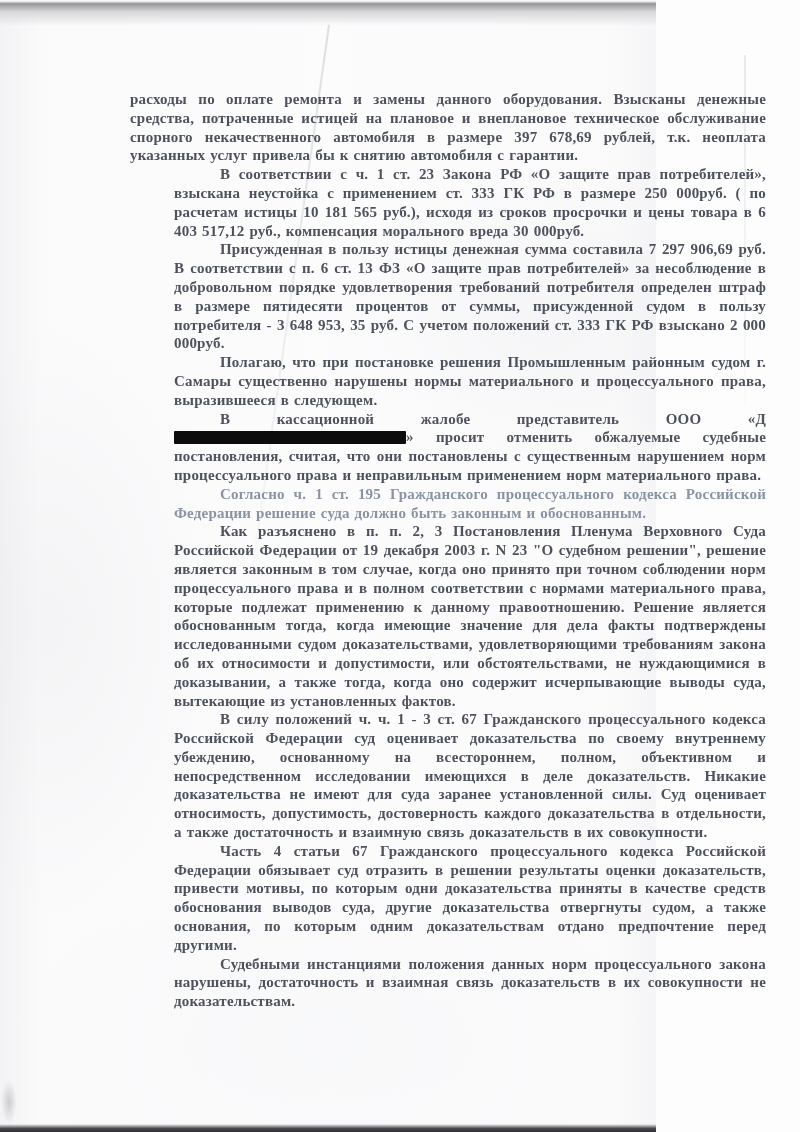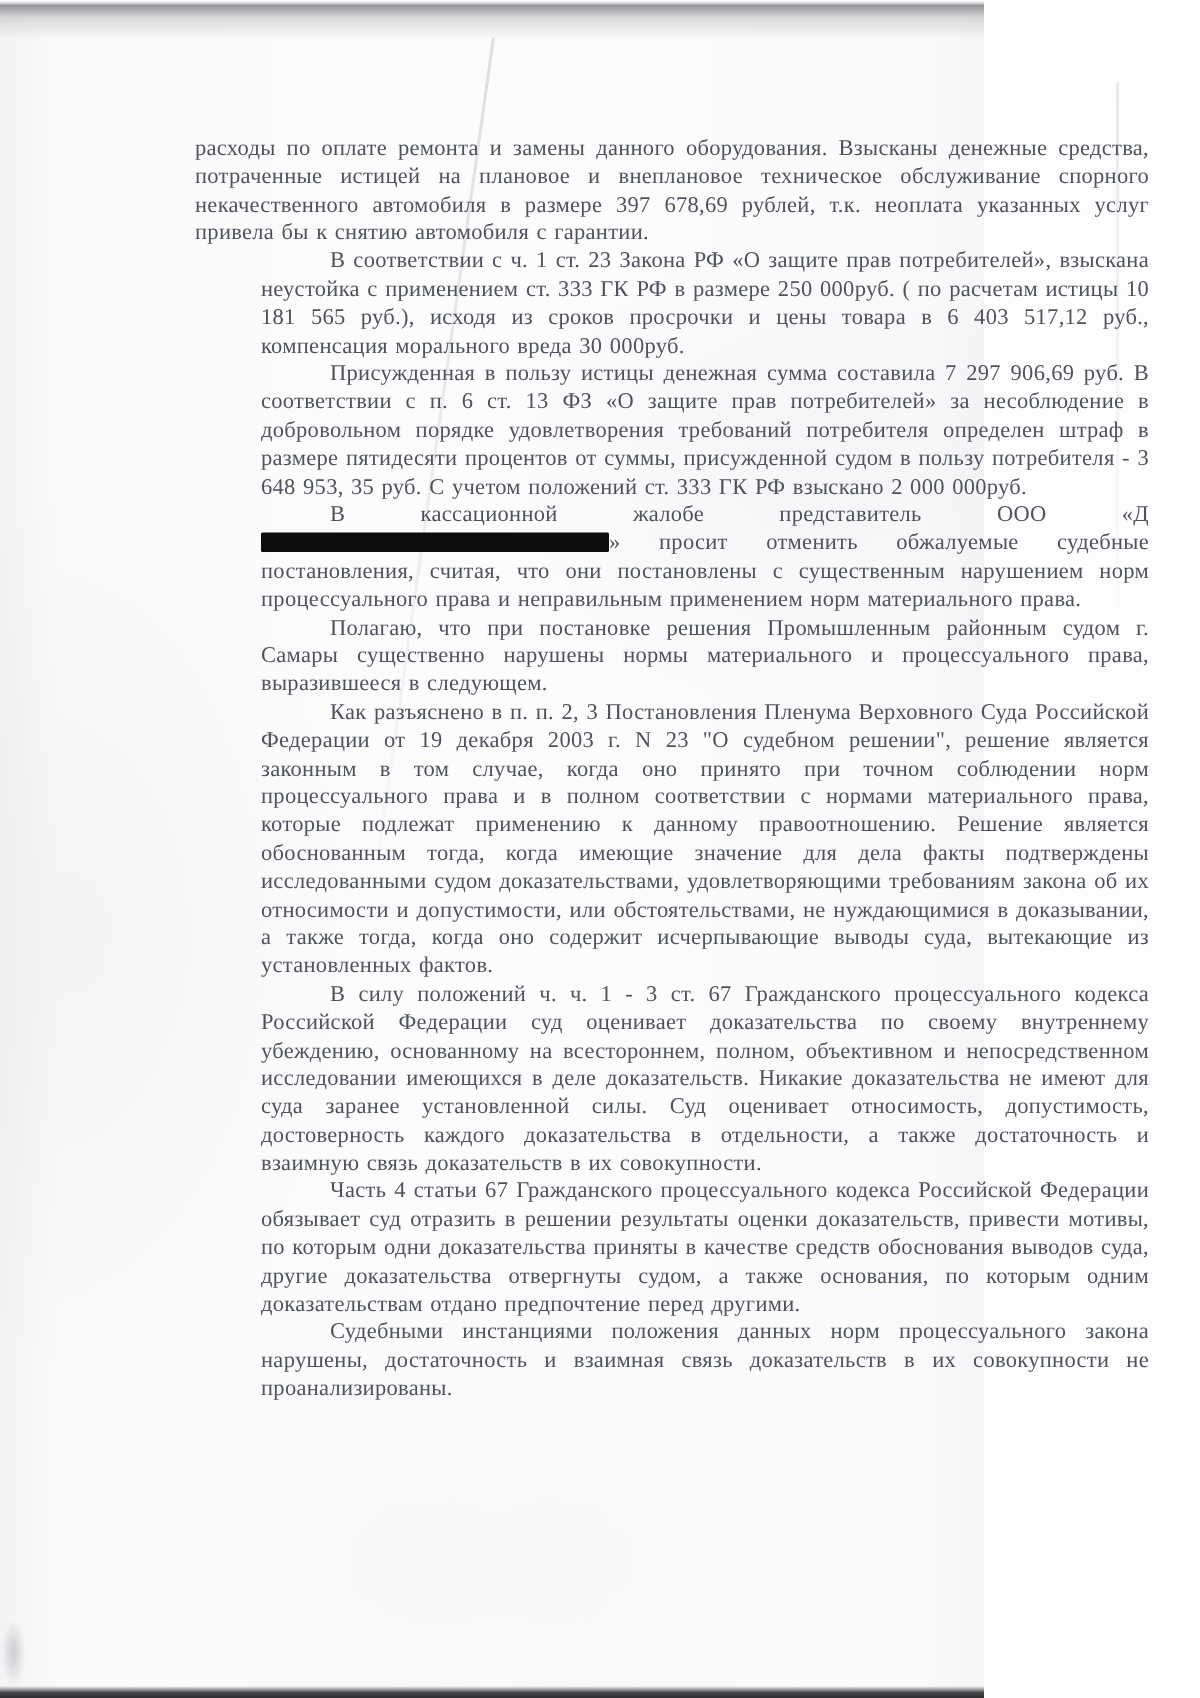--- a/index.html
+++ b/index.html
@@ -13,20 +13,21 @@
   .page {
     position: absolute;
     inset: 0;
     width: 656px;
     height: 1132px;
     background:
       radial-gradient(ellipse 320px 220px at 82% 28%, rgba(200,202,210,0.10), transparent 70%),
       radial-gradient(ellipse 260px 420px at 8% 55%, rgba(190,192,200,0.10), transparent 70%),
       radial-gradient(ellipse 400px 300px at 50% 92%, rgba(205,207,214,0.08), transparent 75%),
       linear-gradient(to right, #f3f3f5 0%, #fafafb 6%, #fcfcfd 50%, #fafafb 94%, #f5f5f7 100%);
+    font-weight: bold;
   }
   
   .artifact-top {
     position: absolute; top: 0; left: 0; right: 0; height: 26px;
     background: linear-gradient(to bottom,
       #fdfdfe 0%, #e8e8ea 6%, #97979b 14%, #aeaeb2 26%, #d8d8db 45%, rgba(252,252,253,0) 100%);
   }
   .artifact-bottom {
     position: absolute; bottom: 0; left: 0; right: 0; height: 8px;
     background: linear-gradient(to top,
@@ -77,21 +78,22 @@
 
 <div class="page">
   <div class="artifact-top"></div>
   <div class="crease-diagonal"></div>
   <div class="crease-right"></div>
   <div class="smudge-bl"></div>
   <div class="text-block">
       <p class="para">расходы по оплате ремонта и замены данного оборудования. Взысканы денежные средства, потраченные истицей на плановое и внеплановое техническое обслуживание спорного некачественного автомобиля в размере 397 678,69 рублей, т.к. неоплата указанных услуг привела бы к снятию автомобиля с гарантии.</p>
       <p class="para indent">В соответствии с ч. 1 ст. 23 Закона РФ «О защите прав потребителей», взыскана неустойка с применением ст. 333 ГК РФ в размере 250 000руб. ( по расчетам истицы 10 181 565 руб.), исходя из сроков просрочки и цены товара в 6 403 517,12 руб., компенсация морального вреда 30 000руб.</p>
       <p class="para indent">Присужденная в пользу истицы денежная сумма составила 7 297 906,69 руб. В соответствии с п. 6 ст. 13 ФЗ «О защите прав потребителей» за несоблюдение в добровольном порядке удовлетворения требований потребителя определен штраф в размере пятидесяти процентов от суммы, присужденной судом в пользу потребителя - 3 648 953, 35 руб. С учетом положений ст. 333 ГК РФ взыскано 2 000 000руб.</p>
+      <p class="para indent">Полагаю, что при постановке решения Промышленным районным судом г. Самары существенно нарушены нормы материального и процессуального права, выразившееся в следующем.</p>
       <p class="para indent">В кассационной жалобе представитель ООО «Д<span class="redaction" style="width: 232px; background: rgb(12, 12, 12);"></span>» просит отменить обжалуемые судебные постановления, считая, что они постановлены с существенным нарушением норм процессуального права и неправильным применением норм материального права.</p>
-      <p class="para indent">Полагаю, что при постановке решения Промышленным районным судом г. Самары существенно нарушены нормы материального и процессуального права, выразившееся в следующем.</p>
+      <p class="para indent faded">Согласно ч. 1 ст. 195 Гражданского процессуального кодекса Российской Федерации решение суда должно быть законным и обоснованным.</p>
       <p class="para indent">Как разъяснено в п. п. 2, 3 Постановления Пленума Верховного Суда Российской Федерации от 19 декабря 2003 г. N 23 "О судебном решении", решение является законным в том случае, когда оно принято при точном соблюдении норм процессуального права и в полном соответствии с нормами материального права, которые подлежат применению к данному правоотношению. Решение является обоснованным тогда, когда имеющие значение для дела факты подтверждены исследованными судом доказательствами, удовлетворяющими требованиям закона об их относимости и допустимости, или обстоятельствами, не нуждающимися в доказывании, а также тогда, когда оно содержит исчерпывающие выводы суда, вытекающие из установленных фактов.</p>
       <p class="para indent">В силу положений ч. ч. 1 - 3 ст. 67 Гражданского процессуального кодекса Российской Федерации суд оценивает доказательства по своему внутреннему убеждению, основанному на всестороннем, полном, объективном и непосредственном исследовании имеющихся в деле доказательств. Никакие доказательства не имеют для суда заранее установленной силы. Суд оценивает относимость, допустимость, достоверность каждого доказательства в отдельности, а также достаточность и взаимную связь доказательств в их совокупности.</p>
       <p class="para indent">Часть 4 статьи 67 Гражданского процессуального кодекса Российской Федерации обязывает суд отразить в решении результаты оценки доказательств, привести мотивы, по которым одни доказательства приняты в качестве средств обоснования выводов суда, другие доказательства отвергнуты судом, а также основания, по которым одним доказательствам отдано предпочтение перед другими.</p>
-      <p class="para indent">Судебными инстанциями положения данных норм процессуального закона нарушены, достаточность и взаимная связь доказательств в их совокупности не проанализированы.</p>
+      <p class="para indent">Судебными инстанциями положения данных норм процессуального закона нарушены, достаточность и взаимная связь доказательств в их совокупности не доказательствам.</p>
     </div>
   <div class="artifact-bottom"></div>
 </div>
 
 </body></html>

